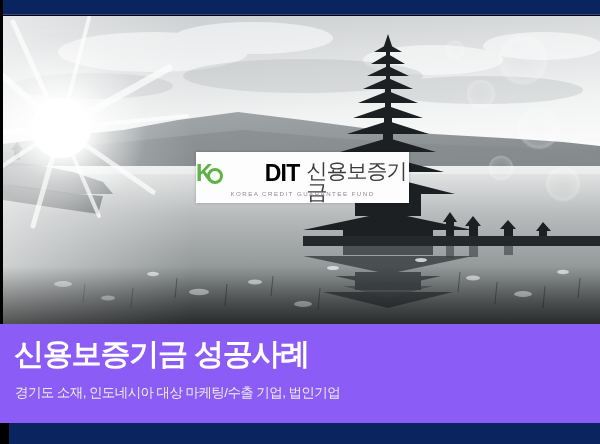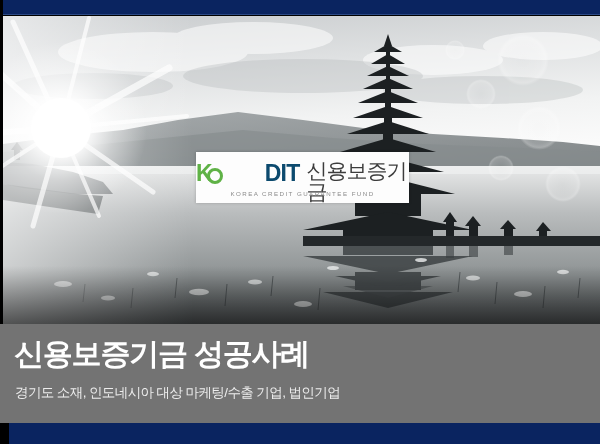--- a/index.html
+++ b/index.html
@@ -39,36 +39,36 @@
   #kodit-mark{
     position:relative; display:flex; align-items:center;
     font-size:23px; font-weight:700; letter-spacing:-.8px; line-height:1;
   }
   .kodit-k{ color:#5fb246; position:relative; z-index:3; margin-right:-2px; }
   .kodit-o{
     width:16px; height:16px; border-radius:50%;
     border:3.5px solid #5fb246; position:relative; z-index:1;
     margin:0 -4px 0 -3px; top:3px;
   }
-  .kodit-dit{ color:#0c4a6e; position:relative; z-index:3;margin-left:46px; }
+  .kodit-dit{ color:#000000; position:relative; z-index:3;margin-left:46px; }
   #kodit-korean{
     font-size:21px; font-weight:400; color:#3c3c3c;
     letter-spacing:-1px; line-height:1;
     font-family:"Liberation Sans","DejaVu Sans",sans-serif;
     margin-top:16px;
   }
   #kodit-tagline{
     font-size:6.2px; color:#8b8b8b; letter-spacing:1.45px;
     margin-top:4px; white-space:nowrap; font-weight:400;
   }
 
   
   #caption{
     position:absolute; left:0; top:324px; width:600px; height:99px;
-    background:#737373;
+    background:#8b5cf6;
   }
   #page-title{
     position:absolute; left:14px; top:15px;
     color:#ffffff; font-size:30px; font-weight:700;
     letter-spacing:-1.2px; line-height:1; white-space:nowrap;
   }
   #page-subtitle{
     position:absolute; left:15px; top:62px;
     color:#ededed; font-size:13.5px; font-weight:400;
     letter-spacing:-.6px; line-height:1; white-space:nowrap;text-align:center;

